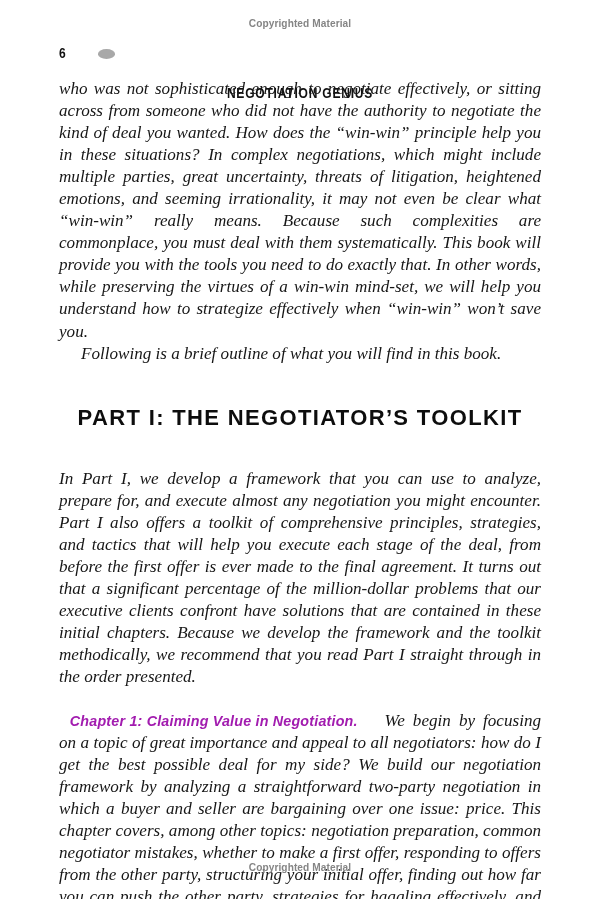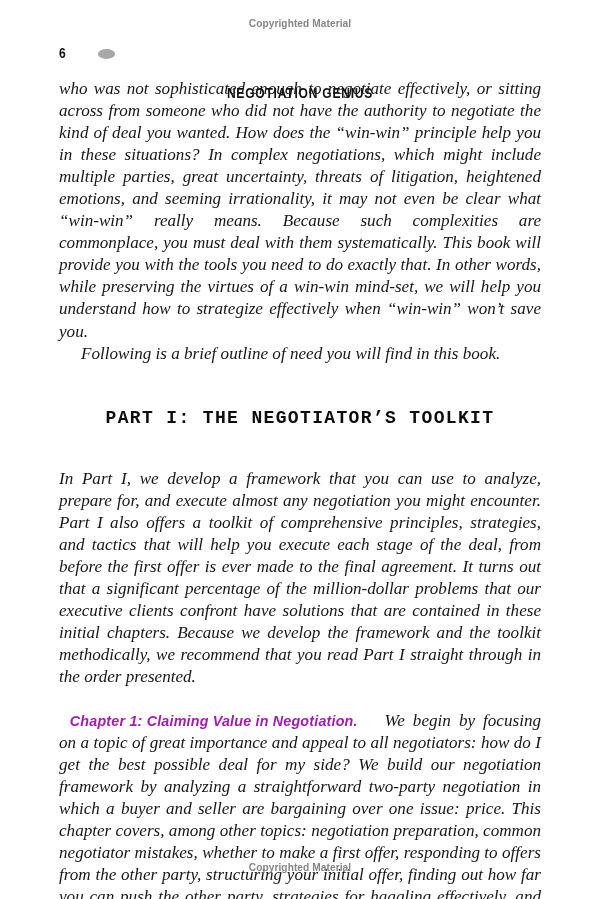--- a/index.html
+++ b/index.html
@@ -110,22 +110,22 @@
     text-indent: 22px;
   }
   p.body.last-line-justify {
     text-align-last: left;
   }
 
   
   .part-heading {
     margin: 0;
     text-align: center;
-    font-family: Liberation Mono, monospace;
-    font-size: 18px;
+    font-family: Liberation Sans, sans-serif;
+    font-size: 22px;
     font-weight: 600;
     letter-spacing: 1.35px;
     color: #0d0d0d;
     line-height: 24px;
   }
 
   .gap-before-heading { height: 41px; }
   .gap-after-heading  { height: 38px; }
   .gap-paragraph      { height: 22px; }
 
@@ -149,21 +149,21 @@
   <div class="running-head">
     <div class="folio">6</div>
     <div class="ornament"></div>
     <div class="running-title"><span>NEGOTIATION GENIUS</span></div>
   </div>
 
   <div class="column">
 
     <p class="body last-line-justify">who was not sophisticated enough to negotiate effectively, or sitting across from someone who did not have the authority to negotiate the kind of deal you wanted. How does the “win-win” principle help you in these situations? In complex negotiations, which might include multiple parties, great uncertainty, threats of litigation, heightened emotions, and seeming irrationality, it may not even be clear what “win-win” really means. Because such complexities are commonplace, you must deal with them systematically. This book will provide you with the tools you need to do exactly that. In other words, while preserving the virtues of a win-win mind-set, we will help you understand how to strategize effectively when “win-win” won’t save you.</p>
 
-    <p class="body indented last-line-justify">Following is a brief outline of need you will find in this book.</p>
+    <p class="body indented last-line-justify">Following is a brief outline of what you will find in this book.</p>
 
     <div class="gap-before-heading"></div>
 
     <h2 class="part-heading">PART I: THE NEGOTIATOR’S TOOLKIT</h2>
 
     <div class="gap-after-heading"></div>
 
     <p class="body last-line-justify"><span>In Part I, we develop a framework that you can use to analyze, prepare for, and execute almost any negotiation you might encounter. Part I also offers a toolkit of comprehensive principles, strategies, and tactics that will help you execute each stage of the deal, from before the first offer is ever made to the final agreement. It turns out that a significant percentage of the million-dollar problems that our executive clients confront have solutions that are contained in these initial chapters. Because we develop the framework and the toolkit methodically, we recommend that you read Part I straight through in the order presented.</span></p>
 
     <div class="gap-paragraph"></div>

